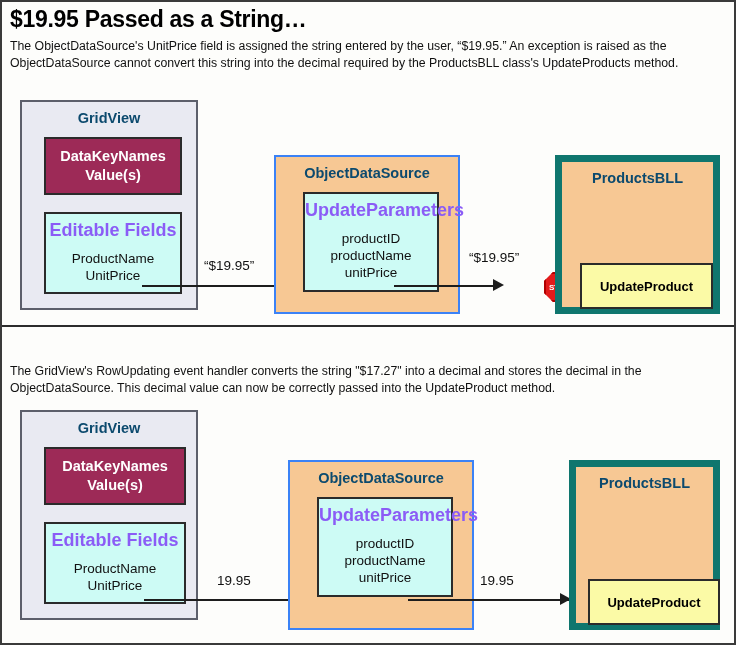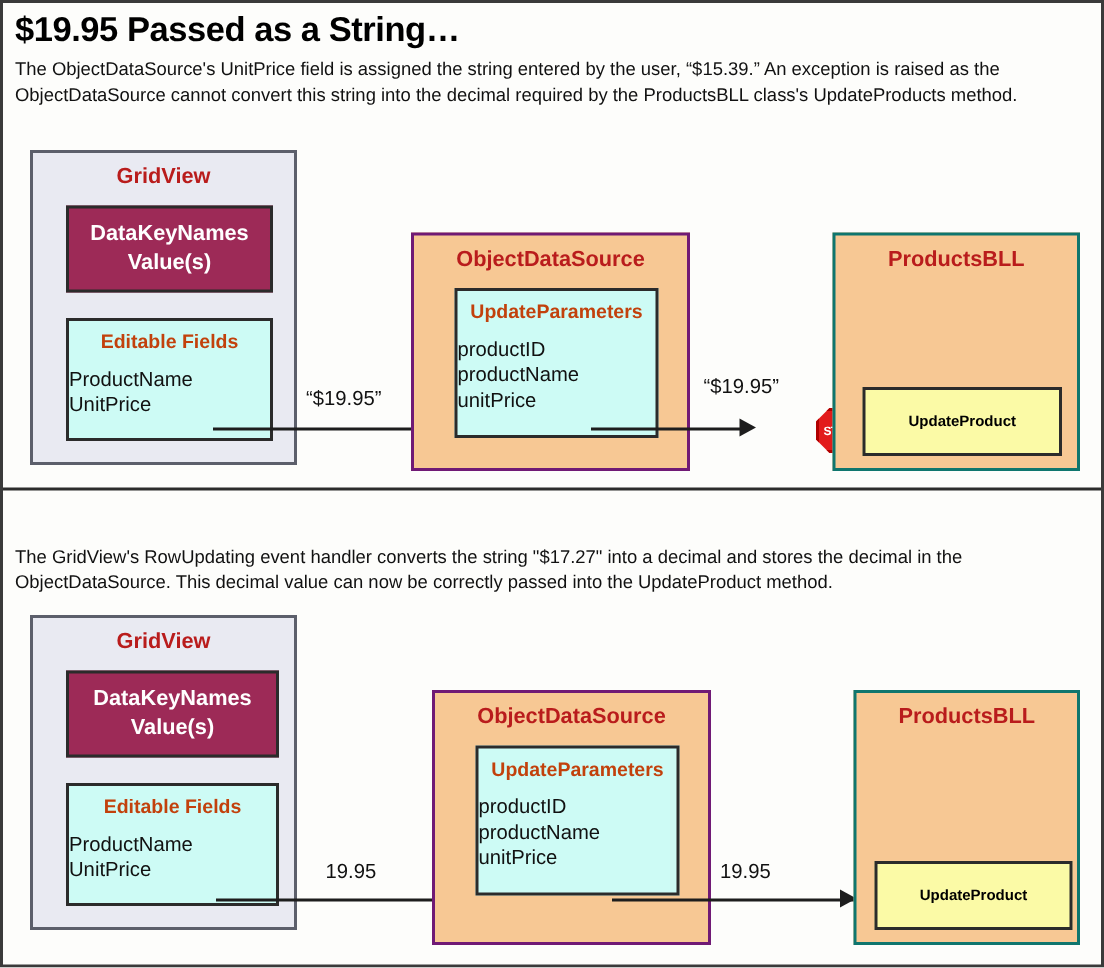--- a/index.html
+++ b/index.html
@@ -51,34 +51,34 @@
     position: absolute;
     box-sizing: border-box;
     border: 2px solid #2b2b2b;
   }
   .box-title {
     position: absolute;
     left: 0; right: 0;
     text-align: center;
     font-weight: bold;
     font-size: 14.5px;
-    color: #b91c1c;
+    color: #0c4a6e;
   }
 
   .gridview {
     background: #e9eaf2;
     border: 2px solid #5c5f6b;
   }
   .odsrc {
     background: #f7c894;
-    border: 2px solid #701a75;
+    border: 2px solid #3b82f6;
   }
   .bll {
     background: #f7c894;
-    border: 2px solid #0f766e;
+    border: 7px solid #0f766e;
   }
   .keynames {
     background: #9d2a57;
     border: 2px solid #2b2b2b;
     color: #fff;
     display: flex;
     align-items: center;
     justify-content: center;
     flex-direction: column;
     font-weight: bold;
@@ -86,39 +86,39 @@
     line-height: 19px;
     text-align: center;
   }
   .cyanbox {
     background: #cdfbf5;
     border: 2px solid #2b2b2b;
   }
   .cyanbox .hdr {
     text-align: center;
     font-weight: bold;
-    font-size: 13px;
-    color: #c2410c;
+    font-size: 18px;
+    color: #8b5cf6;
     margin-top: 6px;
   }
   .cyanbox .lines {
-    text-align: left;
+    text-align: center;
     font-size: 13.5px;
     line-height: 17px;
     color: #111;
     margin-top: 9px;
   }
   .yellowbox {
     background: #fbfaa6;
     border: 2px solid #2b2b2b;
     display: flex;
     align-items: center;
     justify-content: center;
     font-weight: bold;
-    font-size: 10px;
+    font-size: 13px;
     color: #000;
   }
 
   
   .hline {
     position: absolute;
     height: 2px;
     background: #1d1d1d;
   }
   .arrowhead {
@@ -156,21 +156,21 @@
 </style>
 </head>
 <body>
 
 <div class="page">
 
   <div class="section section-1">
 
     <div class="sec-title" style="top:4px;text-align:right;">$19.95 Passed as a String…</div>
 
-    <div class="sec-desc" style="top:36px;">The ObjectDataSource's UnitPrice field is assigned the string entered by the user, “$15.39.” An exception is raised as the ObjectDataSource cannot convert this string into the decimal required by the ProductsBLL class's UpdateProducts method.</div>
+    <div class="sec-desc" style="top:36px;">The ObjectDataSource's UnitPrice field is assigned the string entered by the user, “$19.95.” An exception is raised as the ObjectDataSource cannot convert this string into the decimal required by the ProductsBLL class's UpdateProducts method.</div>
 
     <div class="box gridview" style="left:18px; top:98px; width:178px; height:210px;">
       <div class="box-title" style="top:8px;">GridView</div>
 
       <div class="keynames" style="position:absolute; left:22px; top:35px; width:134px; height:54px;">
         <span>DataKeyNames</span>
         <span>Value(s)</span>
       </div>
 
       <div class="cyanbox" style="position:absolute; left:22px; top:110px; width:134px; height:78px;">

